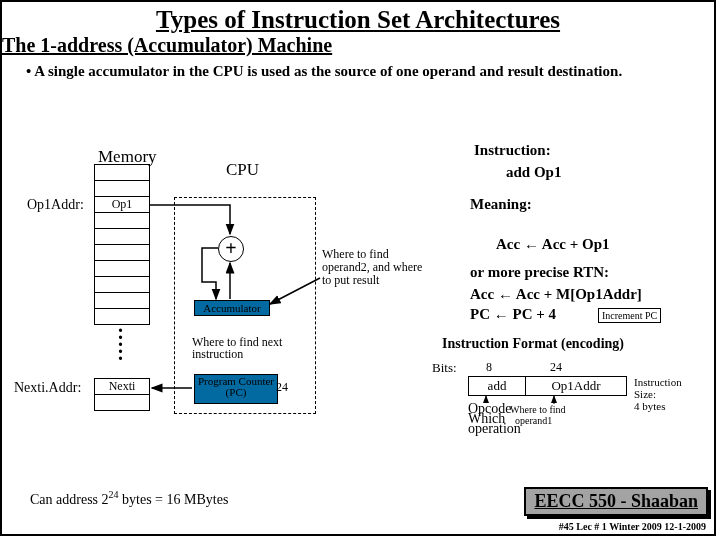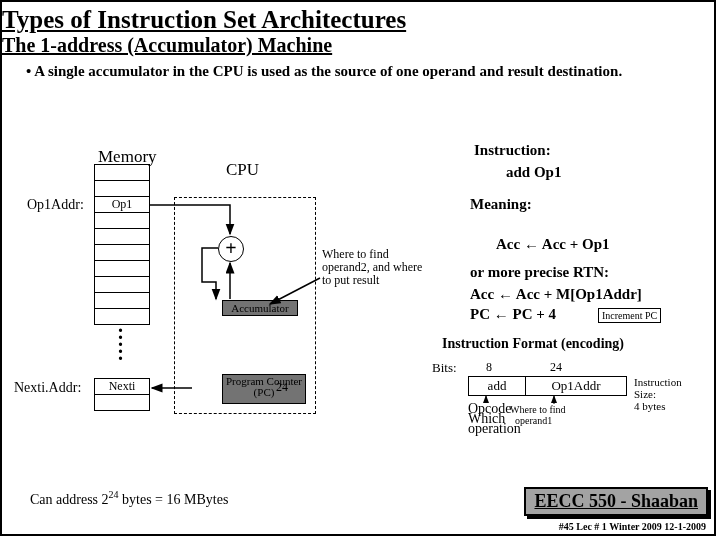--- a/index.html
+++ b/index.html
@@ -9,21 +9,21 @@
     background: white;
   }
   .slide {
     width: 716px;
     height: 536px;
     border: 2px solid black;
     position: relative;
     box-sizing: border-box;
   }
   .title {
-    text-align: left;
+    text-align: center;
     font-size: 25px;
     font-weight: bold;
     text-decoration: underline;
     margin: 4px 0 0 0;
   }
   .subtitle {
     font-size: 20px;
     font-weight: bold;
     text-decoration: underline;
     margin: 0 0 6px 0;
@@ -75,22 +75,21 @@
     line-height: 22px;
     font-size: 20px;
     font-weight: bold;
   }
   .small-box {
     position: absolute;
     border: 1.5px solid black;
     font-size: 11px;
     text-align: center;
     padding: 1px 2px;
-    background: #737373;
-    margin-left: 28px;
+    background: #0369a1;
   }
   .txt {
     position: absolute;
     font-size: 13px;
   }
   .txtb {
     font-weight: bold;
   }
   .fmt-table {
     position: absolute;
@@ -177,20 +176,21 @@
 
   <div class="plus-circle" style="left:216px; top:234px;">+</div>
 
   <div class="small-box" style="left:192px; top:298px; width:70px;">Accumulator</div>
 
   <div class="small-box" style="left:192px; top:372px; width:78px; height:26px; line-height:11px;">
     <span>Program Counter (PC)</span>
   </div>
   <div class="txt" style="left:274px; top:378px; font-size:12px;">24</div>
 
+  <div class="txt" style="left:190px; top:334px; font-size:12px; width:100px; line-height:12px;">Where to find next instruction</div>
   <div class="txt" style="left:320px; top:246px; font-size:12px; width:110px; line-height:13px;">Where to find operand2, and where to put result</div>
 
   <div class="txt txtb" style="left:472px; top:140px; font-size:15px;">Instruction:</div>
   <div class="txt txtb" style="left:504px; top:162px; font-size:15px;">add Op1</div>
   <div class="txt txtb" style="left:468px; top:194px; font-size:15px;">Meaning:</div>
   <div class="txt txtb" style="left:494px; top:234px; font-size:15px;">Acc ← Acc + Op1</div>
   <div class="txt txtb" style="left:468px; top:262px; font-size:15px;">or more precise RTN:</div>
   <div class="txt txtb" style="left:468px; top:284px; font-size:15px;">Acc ← Acc + M[Op1Addr]</div>
   <div class="txt txtb" style="left:468px; top:304px; font-size:15px;">PC ← PC + 4</div>
   <div class="incpc" style="left:596px; top:306px;">Increment PC</div>

